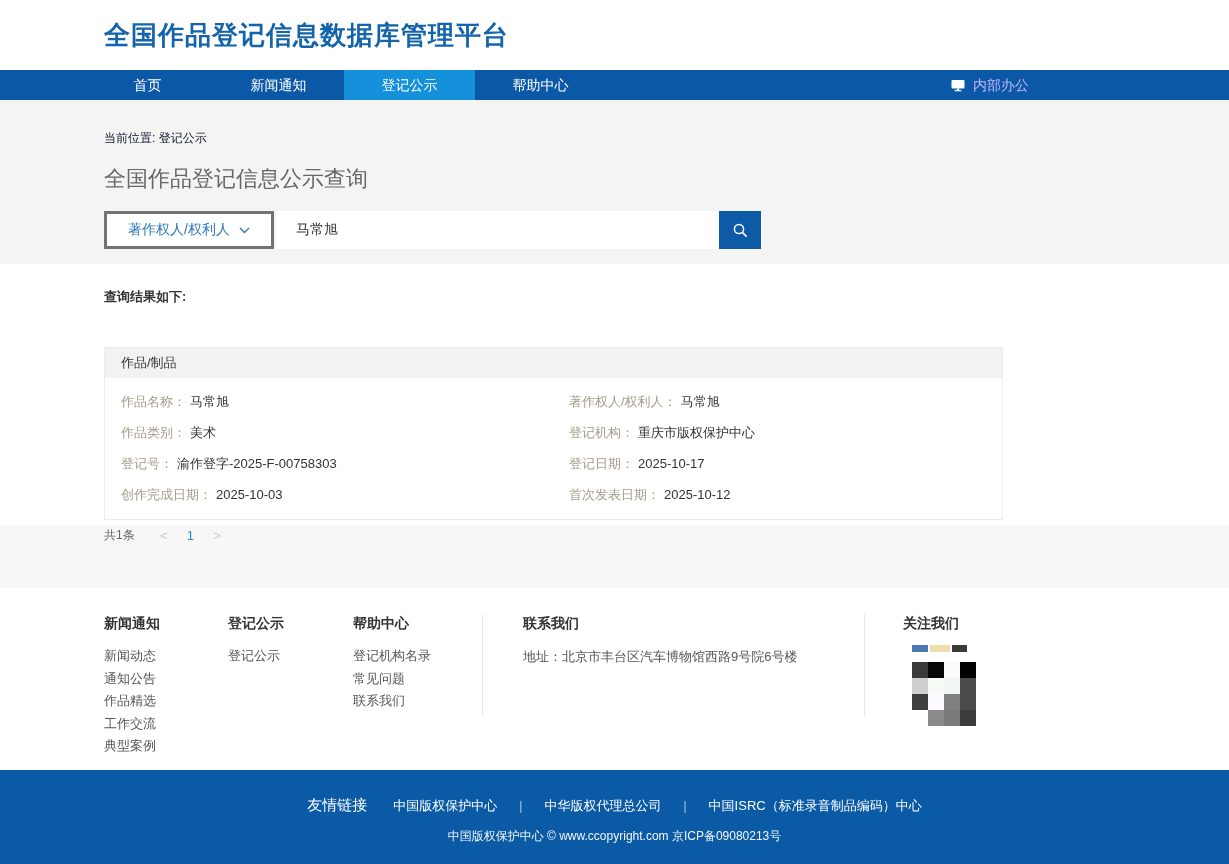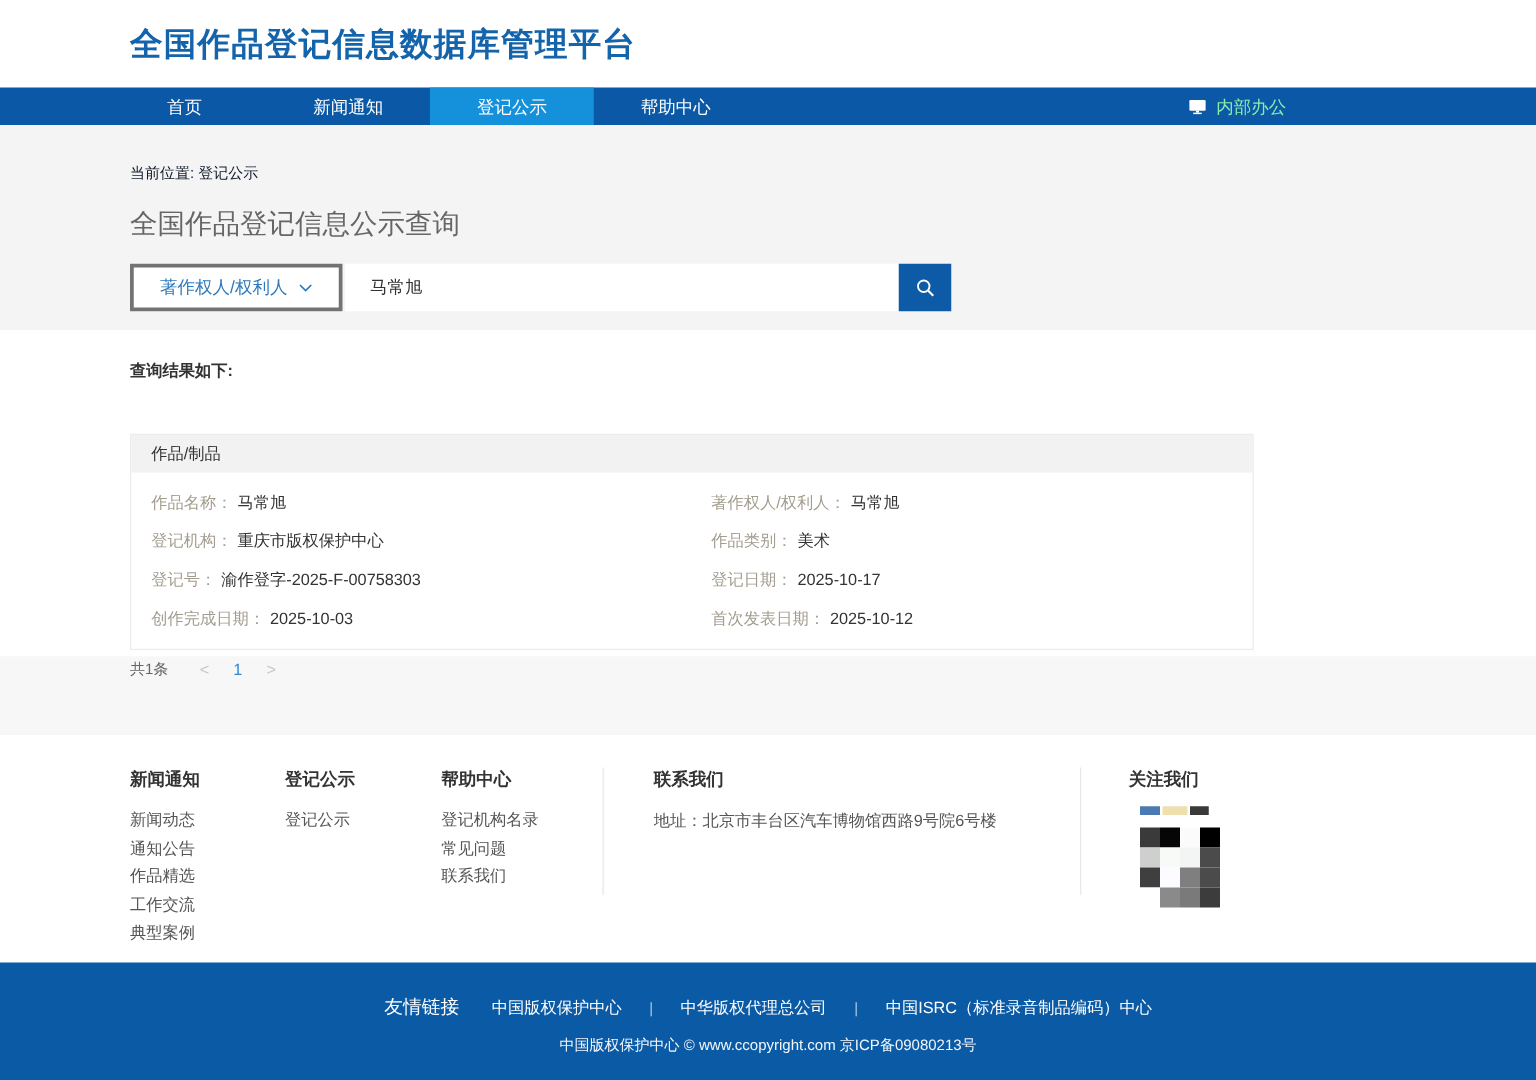--- a/index.html
+++ b/index.html
@@ -7,21 +7,21 @@
   .page { width:1229px; height:864px; background:#fff; position:relative; overflow:hidden; margin:0 auto; }
 
   
   .header { height:70px; background:#fff; display:flex; align-items:center; padding-left:104px; }
   .site-title { font-size:26px; font-weight:bold; color:#1464ab; letter-spacing:1px; }
 
   
   .nav { height:30px; background:#0a58a6; display:flex; align-items:flex-end; padding-left:82px; }
   .nav-item { width:131px; color:#fff; font-size:14px; line-height:30px; text-align:center; cursor:pointer; }
   .nav-item.active { background:#1591dc; }
-  .nav-office { margin-left:auto; margin-right:200px; display:flex; align-items:center; gap:8px; color:#86efac; font-size:14px; line-height:30px; cursor:pointer; }
+  .nav-office { margin-left:auto; margin-right:200px; display:flex; align-items:center; gap:8px; color:#c4b5fd; font-size:14px; line-height:30px; cursor:pointer; }
 
   
   .search-band { height:164px; background:#f4f4f4; padding-left:104px; }
   .breadcrumb { padding-top:30px; font-size:12px; color:#0f172a; }
   .page-title { margin-top:17px; font-size:22px; font-weight:normal; color:#666; }
   .search-row { margin-top:17px; display:flex; height:38px; }
   .search-select { width:170px; background:#fff; border:3px solid #737373; display:flex; align-items:center; justify-content:center; gap:9px; color:#2e79bb; font-size:14px; cursor:pointer; }
   .search-input { width:443px; height:38px; border:none; outline:none; background:#fff; margin-left:2px; padding-left:20px; font-size:14px; color:#333; font-family:"Liberation Sans",sans-serif; }
   .search-btn { width:42px; height:38px; background:#0d5aa7; border:none; display:flex; align-items:center; justify-content:center; cursor:pointer; }
 
@@ -123,24 +123,24 @@
     <div class="card">
       <div class="card-header">作品/制品</div>
       <div class="card-body">
         <div class="field">
           <span class="flabel">作品名称：</span><span class="fvalue">马常旭</span>
         </div>
         <div class="field">
           <span class="flabel">著作权人/权利人：</span><span class="fvalue">马常旭</span>
         </div>
         <div class="field">
+          <span class="flabel">作品类别：</span><span class="fvalue">美术</span>
+        </div>
+        <div class="field">
           <span class="flabel">登记机构：</span><span class="fvalue">重庆市版权保护中心</span>
-        </div>
-        <div class="field">
-          <span class="flabel">作品类别：</span><span class="fvalue">美术</span>
         </div>
         <div class="field">
           <span class="flabel">登记号：</span><span class="fvalue">渝作登字-2025-F-00758303</span>
         </div>
         <div class="field">
           <span class="flabel">登记日期：</span><span class="fvalue">2025-10-17</span>
         </div>
         <div class="field">
           <span class="flabel">创作完成日期：</span><span class="fvalue">2025-10-03</span>
         </div>

